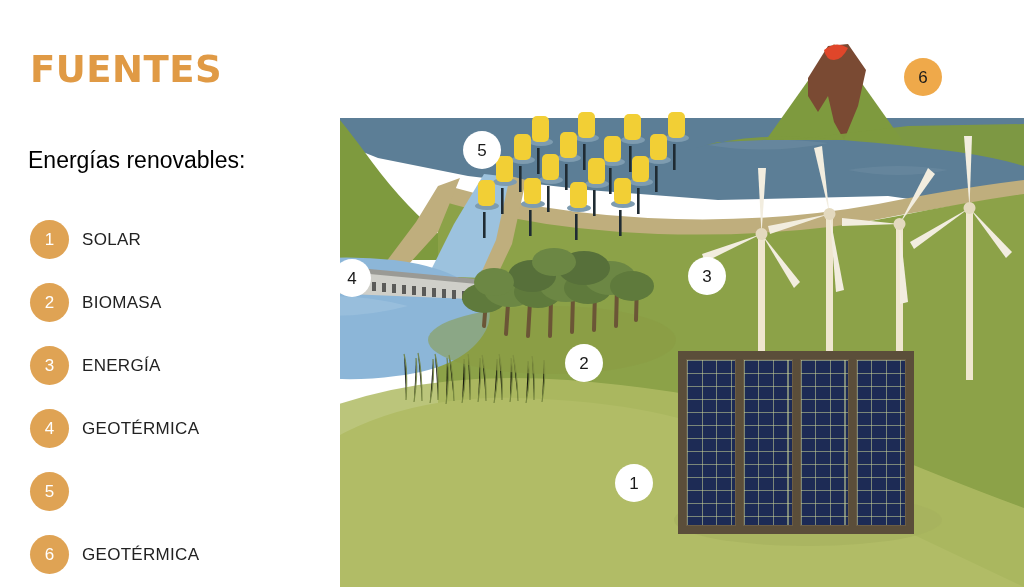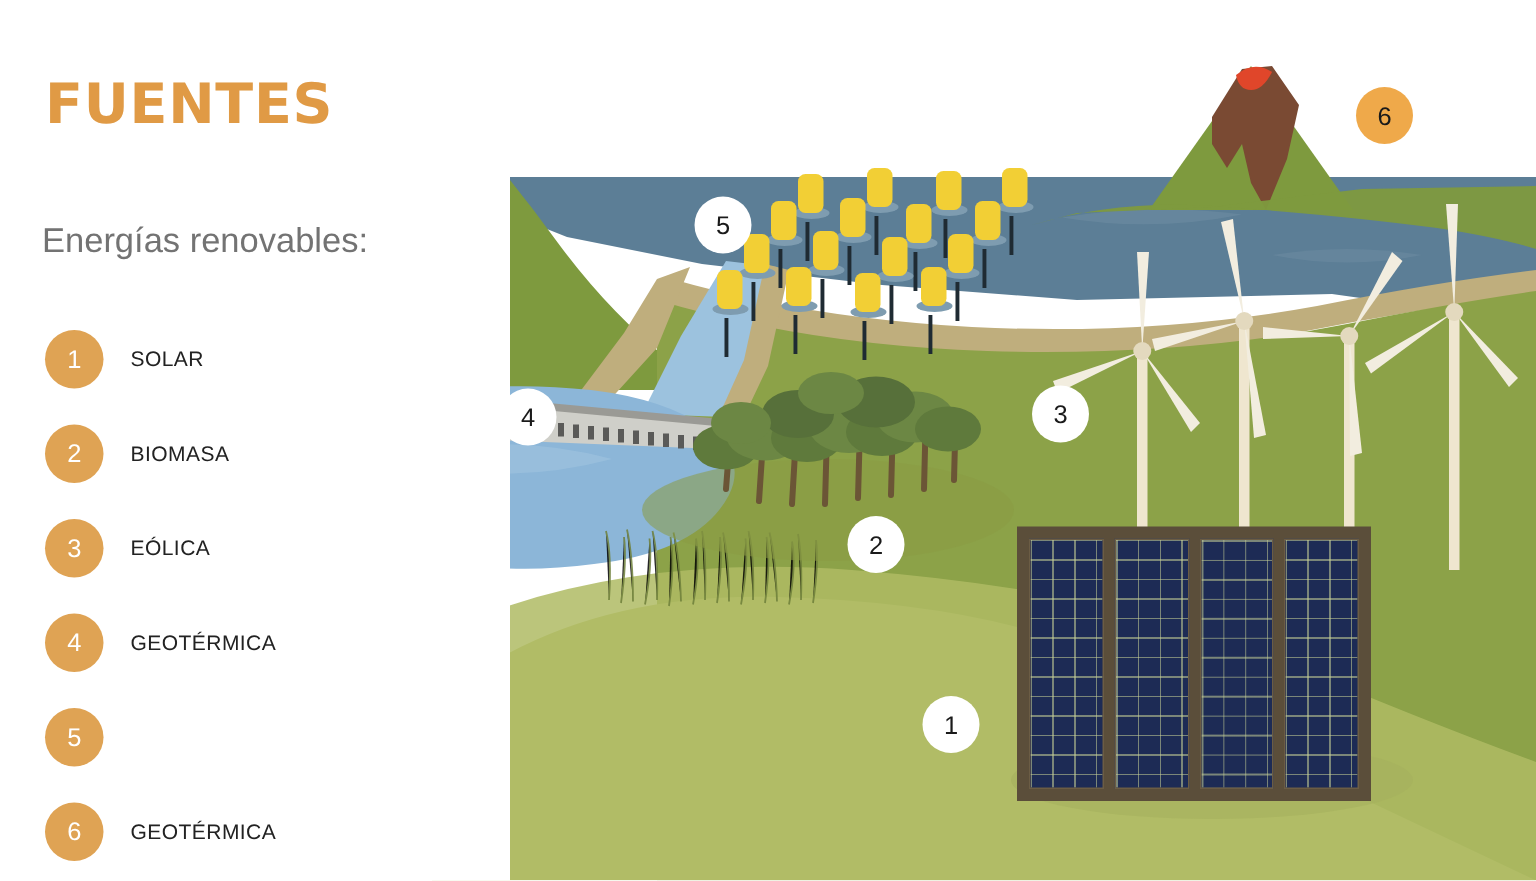--- a/index.html
+++ b/index.html
@@ -42,21 +42,21 @@
     font-size: 37px;
     line-height: 40px;
     letter-spacing: 0.5px;
     white-space: nowrap;
   }
   #subtitle {
     position: absolute;
     left: 28px;
     top: 134px;
     width: 268px;
-    color: #737373;
+    color: #000000;
     font-family: "Liberation Sans", sans-serif;
     font-size: 23px;
     line-height: 28px;
     white-space: nowrap;
     overflow: hidden;
   }
 
   #legend {
     position: absolute;
     left: 30px;
@@ -77,24 +77,24 @@
     background: #DFA354;
     color: #ffffff;
     font-family: "Liberation Sans", sans-serif;
     font-size: 17px;
     display: flex;
     align-items: center;
     justify-content: center;
     line-height: 1;
   }
   .legend-label {
-    margin-left: 18px;
+    margin-left: 13px;
     color: #222222;
     font-family: "Liberation Sans", sans-serif;
-    font-size: 14px;
+    font-size: 17px;
     line-height: 17px;
     letter-spacing: 0.3px;
     white-space: pre-line;
   }
 
   
   #illustration {
     position: absolute;
     left: 288px;
     top: 0;
@@ -191,21 +191,21 @@
         <div class="legend-label">SOLAR</div>
       </div>
 
       <div class="legend-item">
         <div class="legend-bullet">2</div>
         <div class="legend-label">BIOMASA</div>
       </div>
 
       <div class="legend-item">
         <div class="legend-bullet">3</div>
-        <div class="legend-label">EÓLICA</div>
+        <div class="legend-label">ENERGÍA</div>
       </div>
 
       <div class="legend-item">
         <div class="legend-bullet">4</div>
         <div class="legend-label">GEOTÉRMICA</div>
       </div>
 
       <div class="legend-item">
         <div class="legend-bullet">5</div>
       </div>

